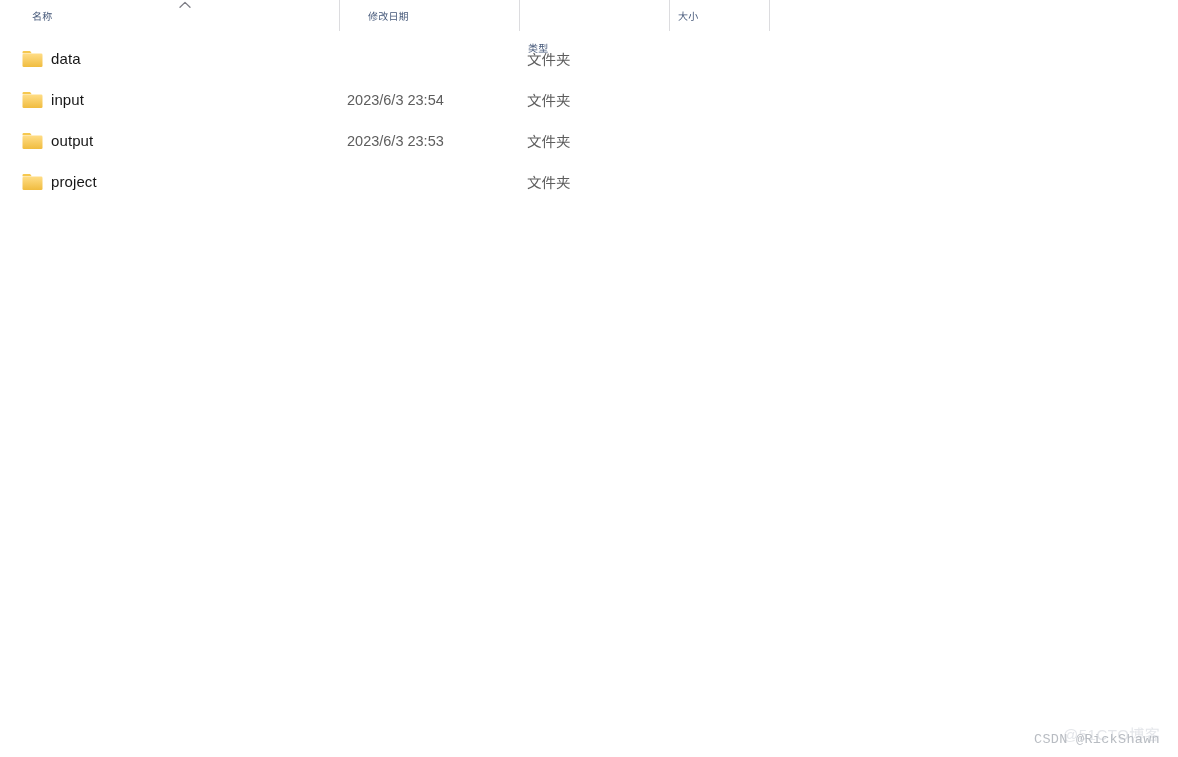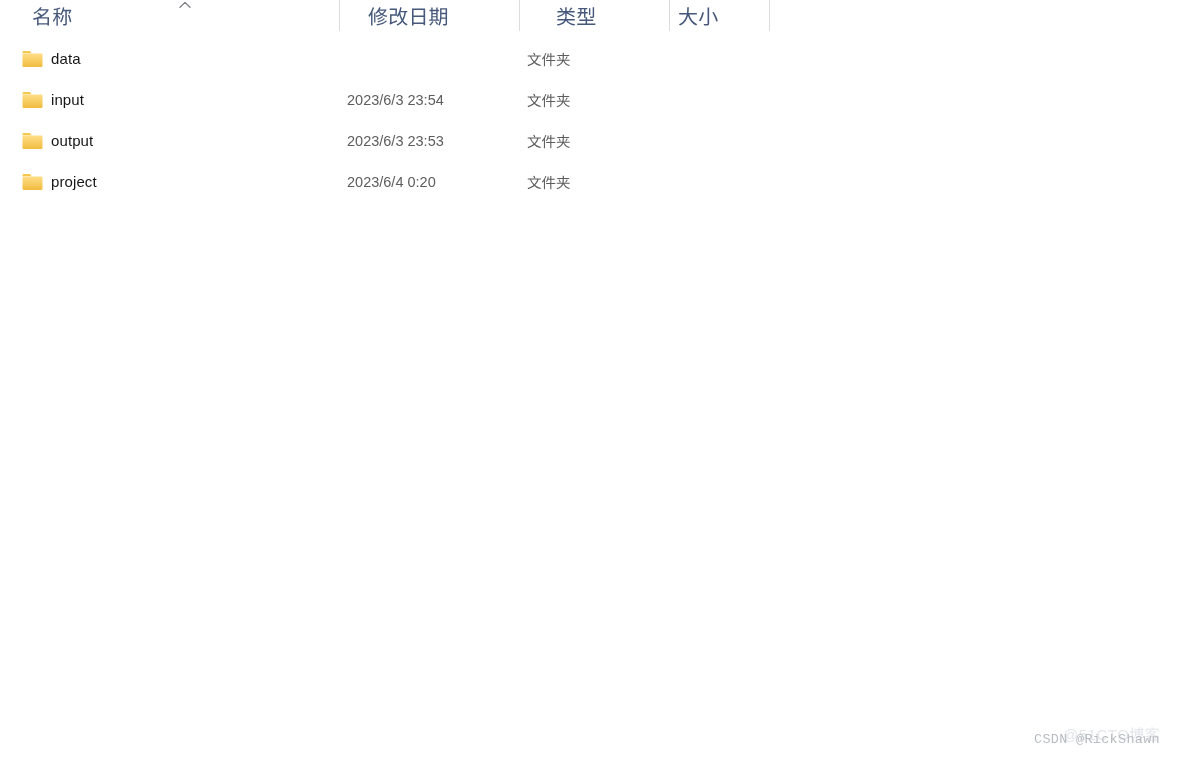--- a/index.html
+++ b/index.html
@@ -36,39 +36,39 @@
     height: 31px;
     background: #ffffff;
   }
   .col-header .hcell {
     position: absolute;
     top: 0;
     height: 31px;
     display: flex;
     align-items: center;
     color: #46597a;
-    font-size: 20px;
+    font-size: 10px;
     letter-spacing: 0.2px;
     white-space: nowrap;
     user-select: none;
   }
   .col-header .hcell .htext {
     display: block;
   }
   .col-header .hsep {
     position: absolute;
     top: 0;
     width: 1px;
     height: 31px;
     background: #dcdcdf;
   }
   
   .hcell.c-name { left: 32px; }
   .hcell.c-date { left: 368px; }
-  .hcell.c-type { left: 556px; }
+  .hcell.c-type { left: 528px; margin-top: 32px; }
   .hcell.c-size { left: 678px; }
 
   .hsep.s1 { left: 339px; }
   .hsep.s2 { left: 519px; }
   .hsep.s3 { left: 669px; }
   .hsep.s4 { left: 769px; }
 
   
   .sort-caret {
     position: absolute;
@@ -261,21 +261,20 @@
                   <stop offset="1" stop-color="#f0bc3f"></stop>
                 </linearGradient>
               </defs>
               <path d="M0.5 2.2 a1.2 1.2 0 0 1 1.2 -1.2 h6.4 l1.6 2.2 h-9.2 z" fill="#f6c84f"></path>
               <rect x="0.5" y="3.6" width="20" height="13.4" rx="1.3" fill="url(#fg3)"></rect>
             </svg>
           </span>
           <span class="file-name">project</span>
         </span>
       </div>
-      <div class="cell d-col">2023/6/4 0:20</div>
       <div class="cell t-col">文件夹</div>
       <div class="cell s-col"></div>
     </div>
 
   </div>
 
   <div class="wm-back">@51CTO博客</div>
   <div class="wm-front">CSDN @RickShawn</div>
 
 </div>

